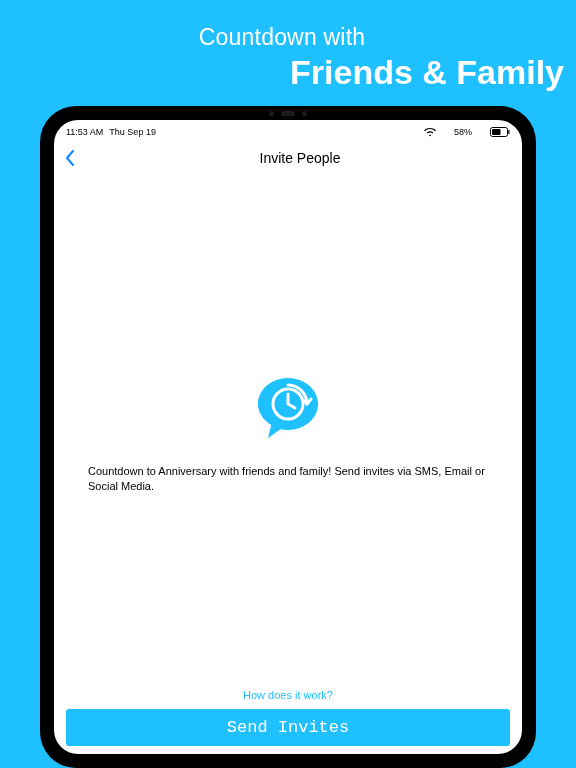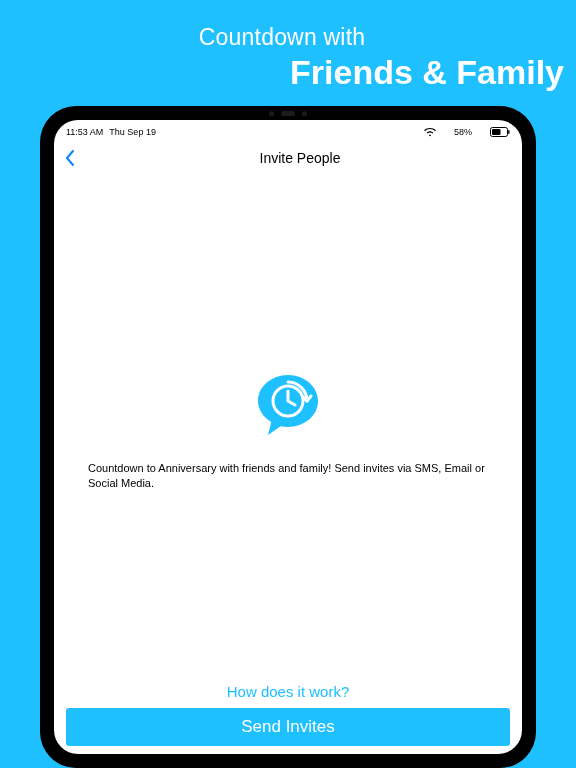--- a/index.html
+++ b/index.html
@@ -103,32 +103,33 @@
   color: #000;
   max-width: 400px;
 }
 
 .bottom-area {
   padding: 0 12px 8px;
   text-align: center;
 }
 .how-link {
   color: #1ec0ff;
-  font-size: 15px;
+  font-size: 11px;
   margin-bottom: 8px;
   cursor: pointer;
 }
 .send-btn {
   background: #1ec0ff;
   color: #fff;
   font-size: 17px;
   font-weight: 500;
   padding: 9px 0;
   border-radius: 3px;
   cursor: pointer;
+  font-family: Liberation Mono, monospace;
 }
 .hint {
   font-size: 8.5px;
   color: #bfbfbf;
   margin-top: 6px;
   white-space: nowrap;
   overflow: hidden;
 }
 </style>
 </head>

